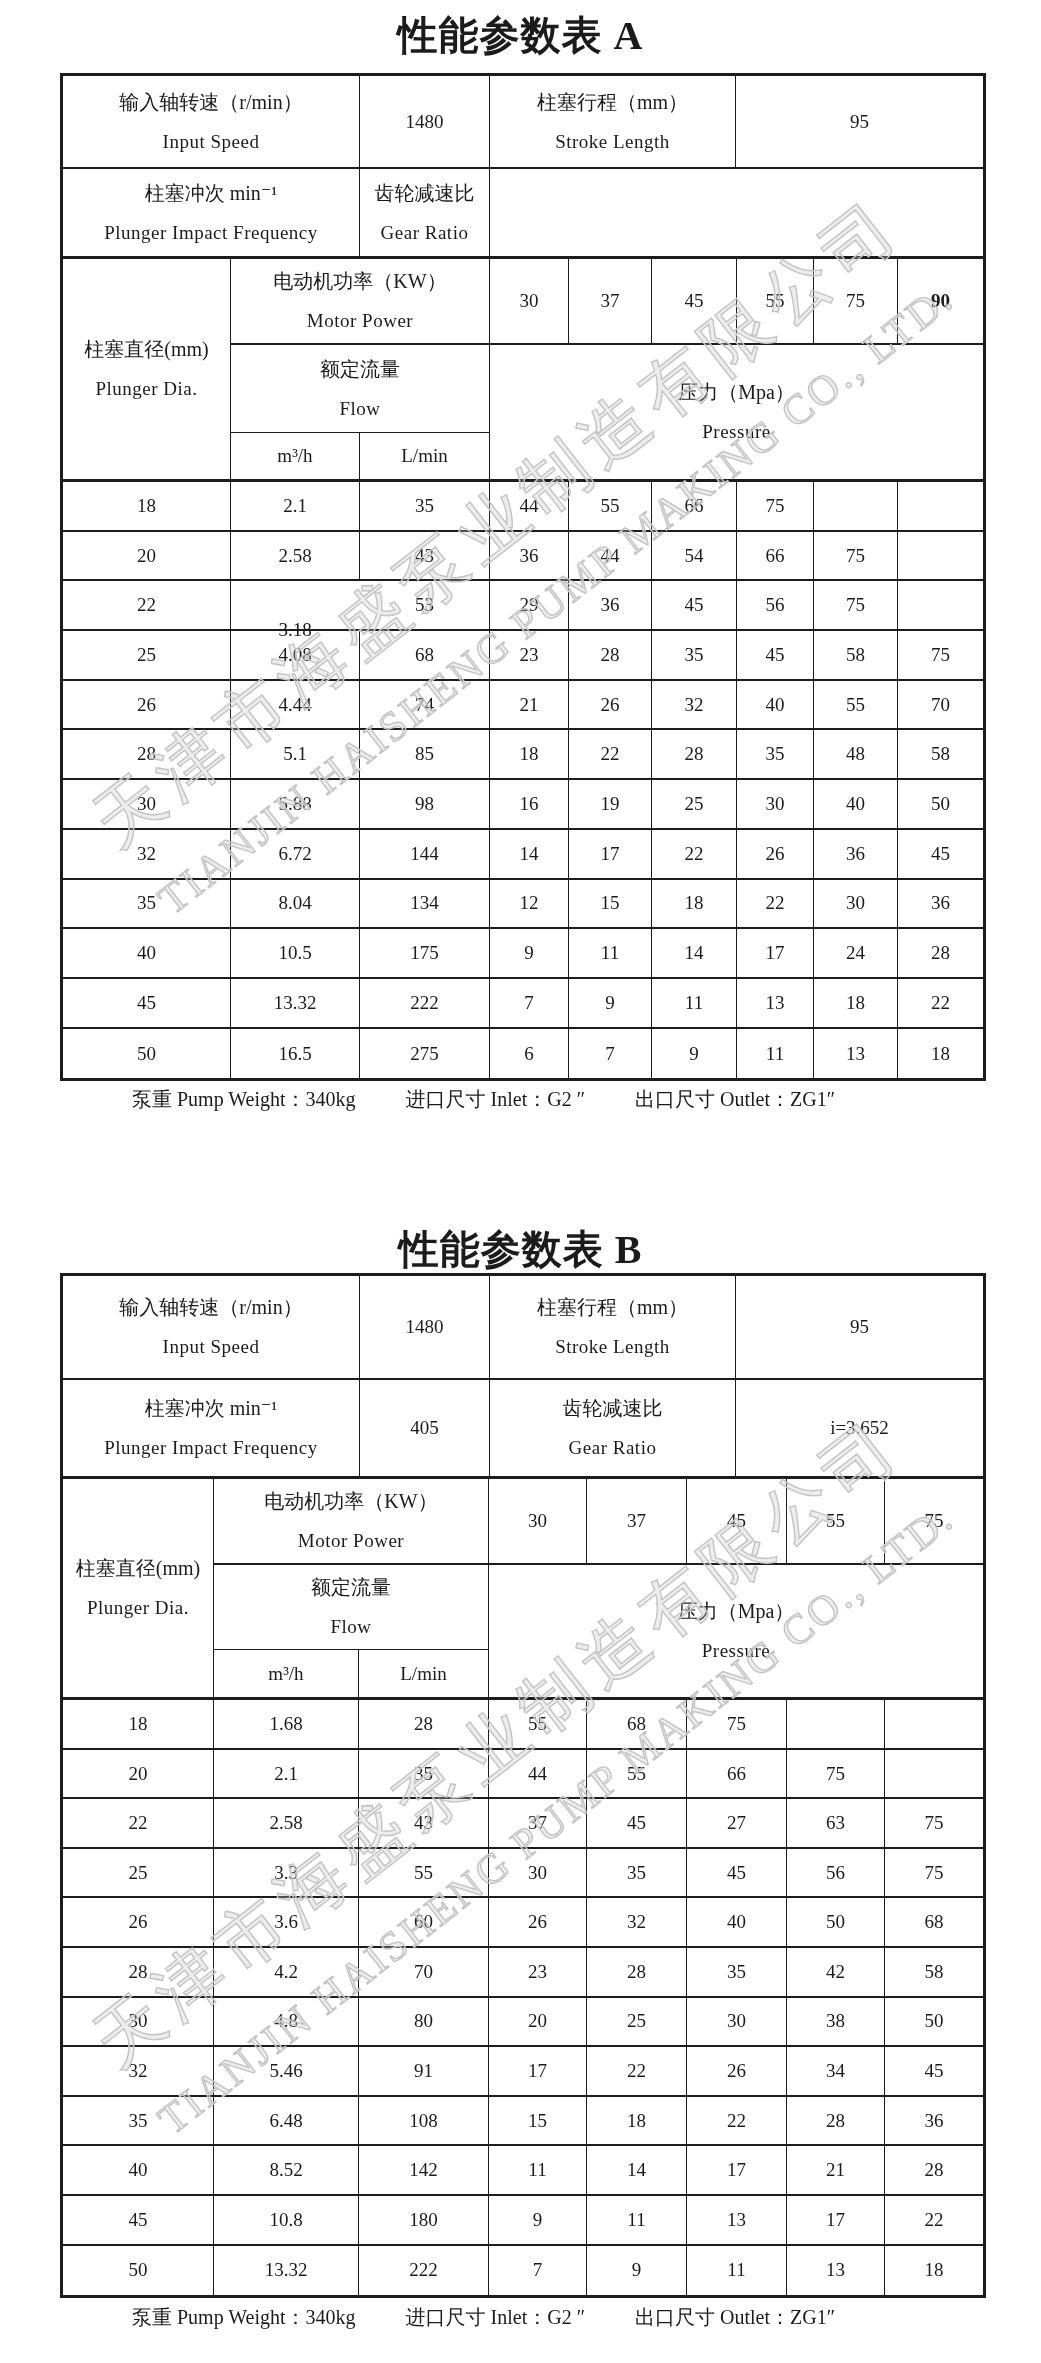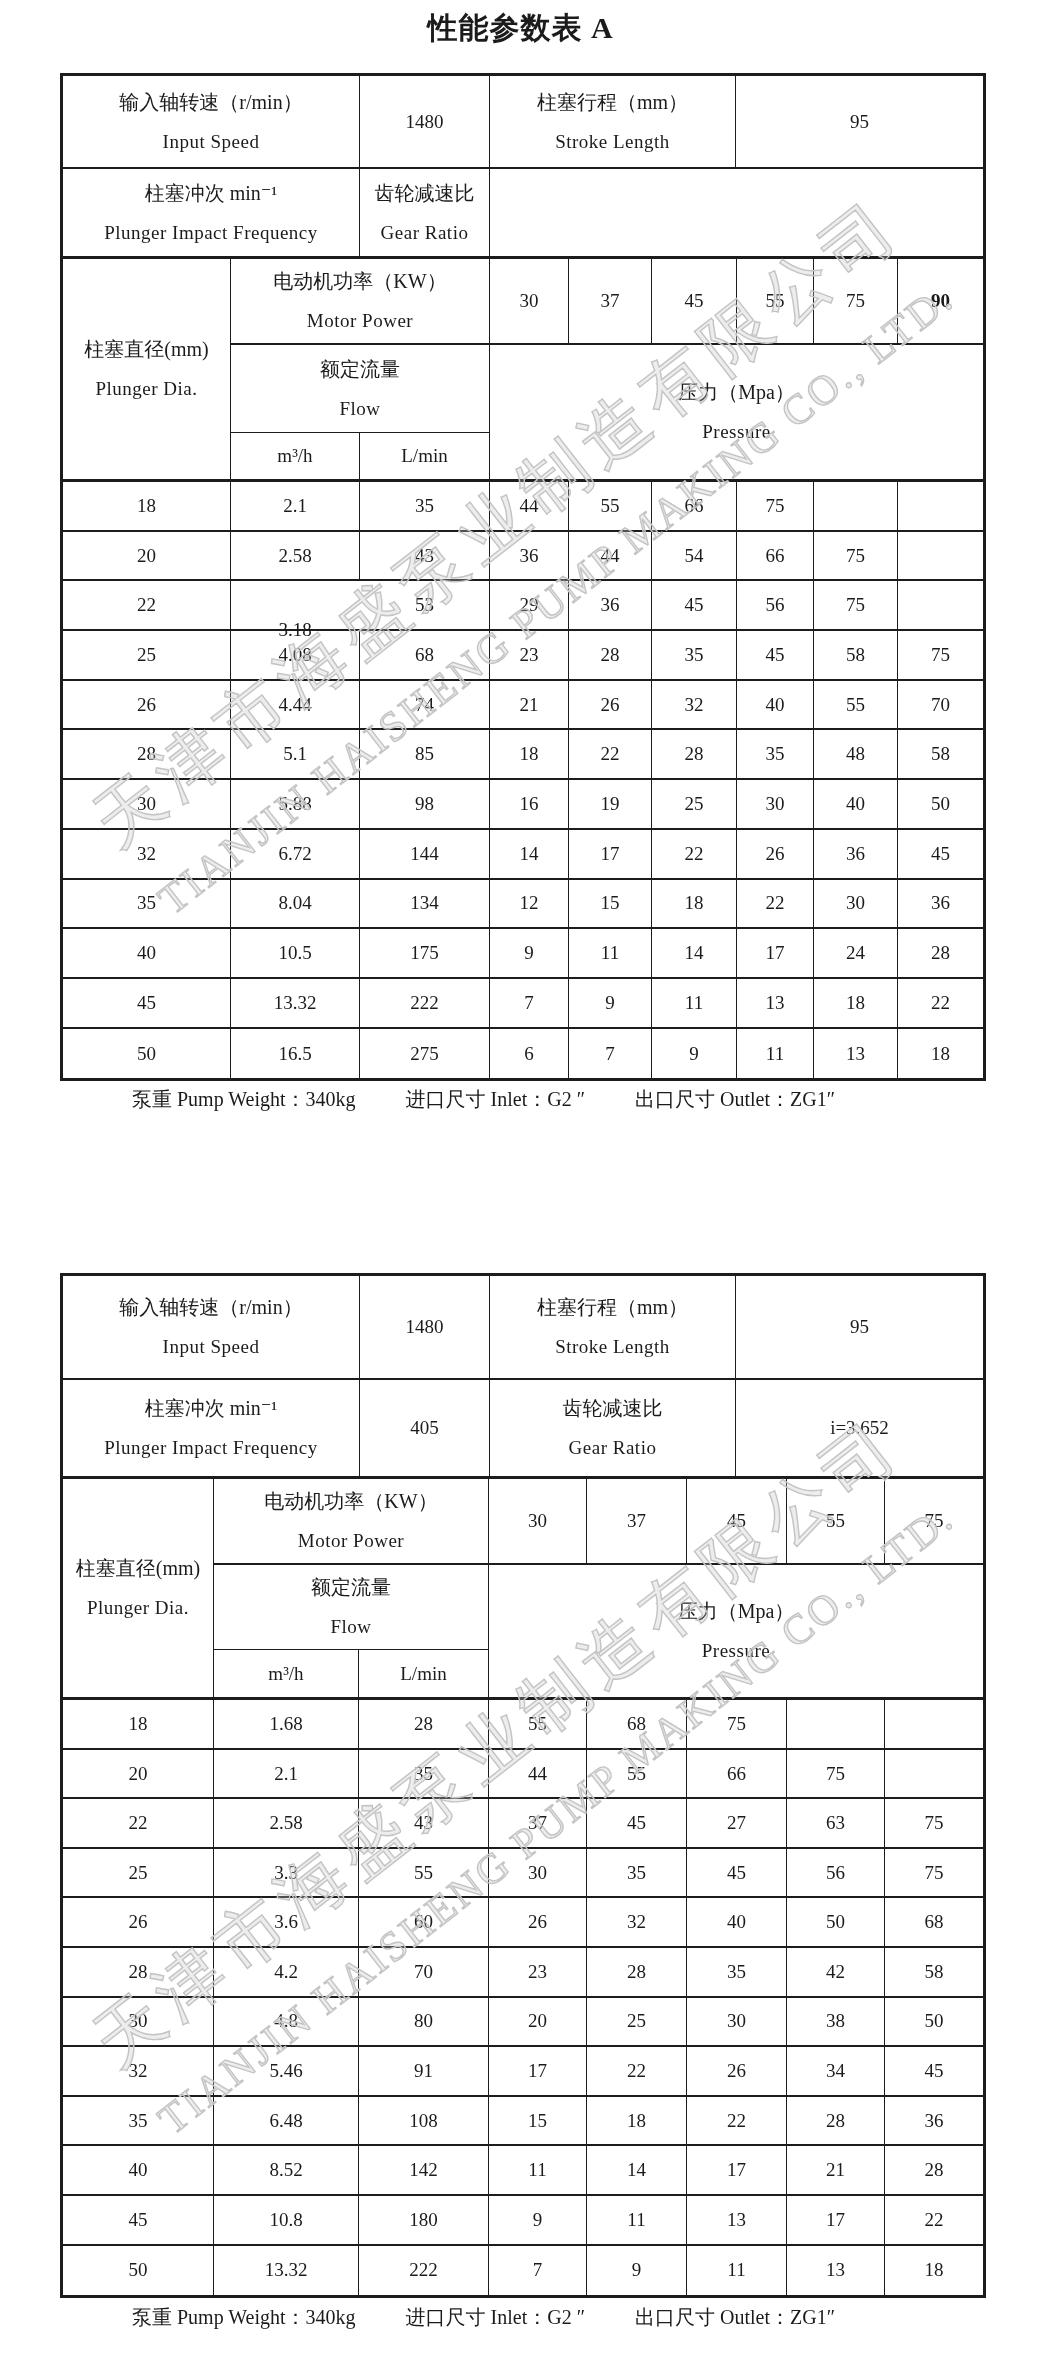--- a/index.html
+++ b/index.html
@@ -4,21 +4,21 @@
 <style>
   :root { --bc:#1c1c1c; --tc:#1b1b1b; }
   html,body { margin:0; padding:0; background:#ffffff; }
   .page {
     position:relative; width:1041px; height:2363px; background:#ffffff;
     font-family:"Liberation Serif","DejaVu Serif",serif; color:var(--tc);
     overflow:hidden;
   }
   .title {
     position:absolute; left:0; width:1041px; text-align:center;
-    font-size:30px; font-weight:bold; letter-spacing:1px;
+    font-size:40px; font-weight:bold; letter-spacing:1px;
   }
   .ptable { position:absolute; left:60px; width:920px; border:3px solid var(--bc); }
   .igrid { display:grid; grid-template-columns:297px 130px 246px 247px; border-bottom:3px solid var(--bc); }
   .igrid.rows-a { grid-template-rows:93px 87px; }
   .igrid.rows-b { grid-template-rows:104px 96px; }
   .mgrid { display:grid; }
   .cols-a { grid-template-columns:168px 129px 130px 79px 83px 85px 77px 84px 85px;
             grid-template-rows:86px 88px 49px repeat(12,49.7px); }
   .cols-b { grid-template-columns:151px 145px 130px 98px 100px 100px 98px 98px;
             grid-template-rows:86px 85px 50px repeat(12,49.6px); }
@@ -214,20 +214,21 @@
         <div class="cell lb lc" style="grid-area: 15 / 9;">18</div>
       </div>
   </div>
 
   <div class="tfoot" style="top:1086px">
     <span>泵重 Pump Weight：340kg</span>
     <span>进口尺寸 Inlet：G2 ″</span>
     <span>出口尺寸 Outlet：ZG1″</span>
   </div>
 
+  <div class="title" style="top:1222px">性能参数表 B</div>
 
   <div class="ptable" style="top:1273px">
     <div class="igrid rows-b">
       <div class="cell two">
         <div class="cn">输入轴转速（r/min）</div>
         <div class="en">Input Speed</div>
       </div>
       <div class="cell">1480</div>
       <div class="cell two">
         <div class="cn">柱塞行程（mm）</div>

